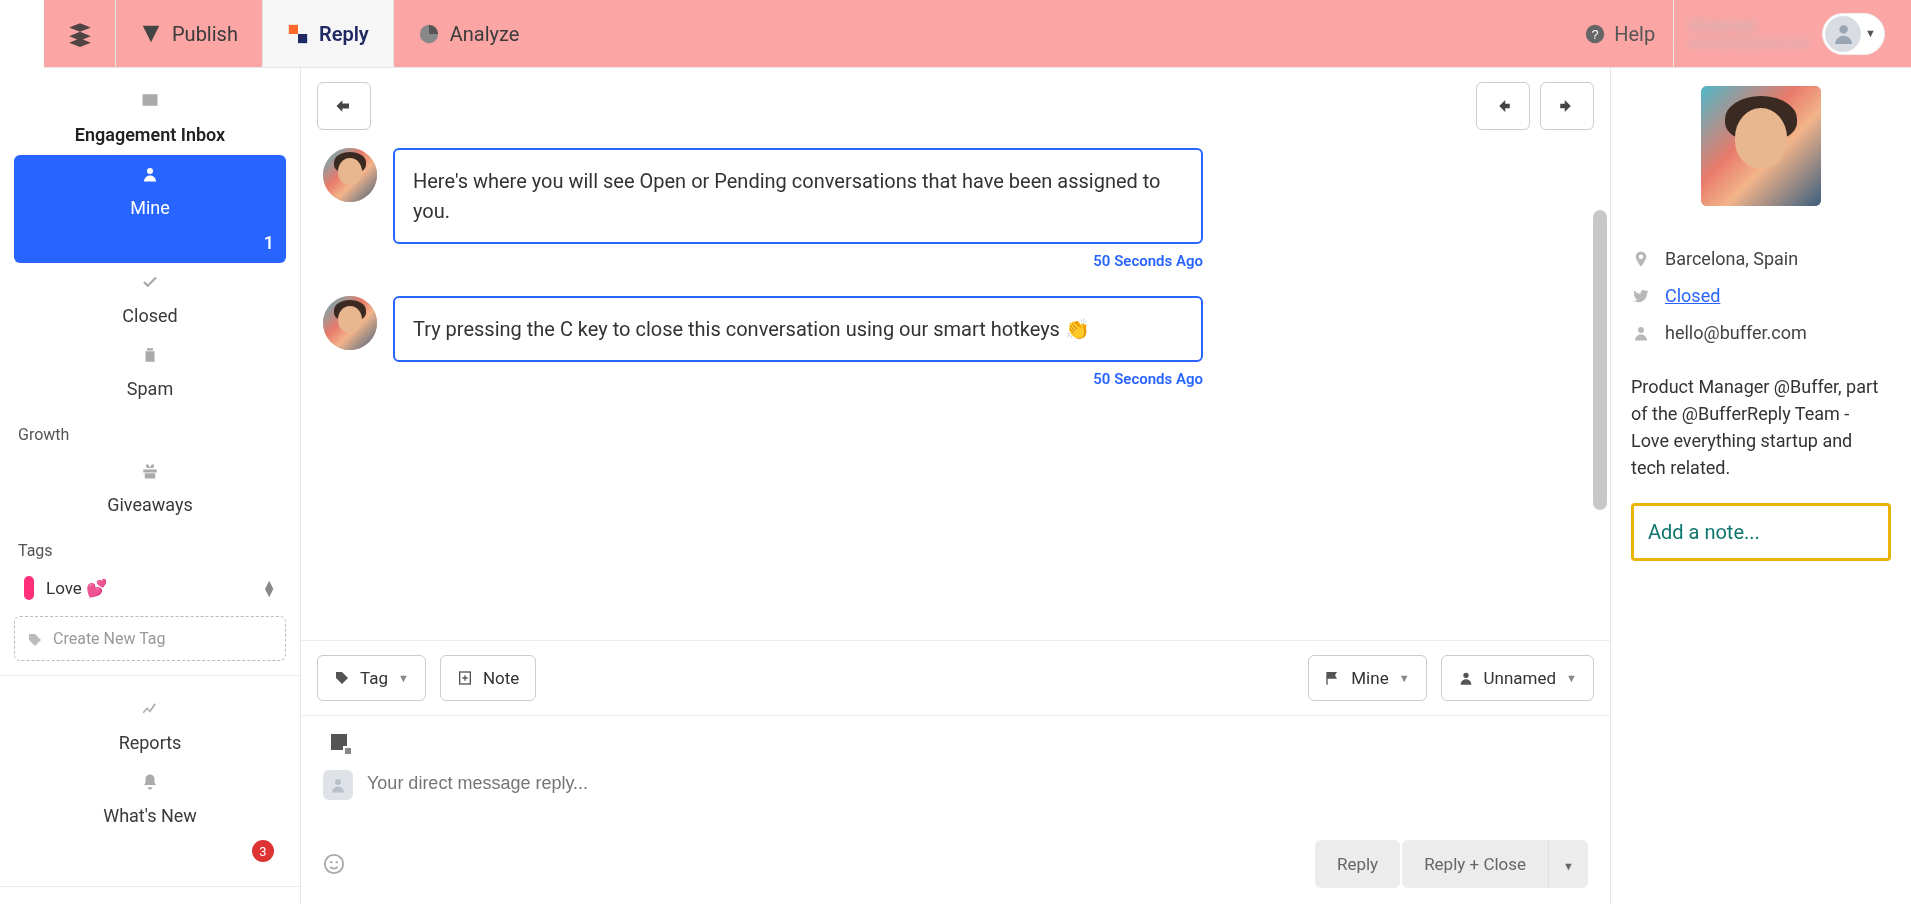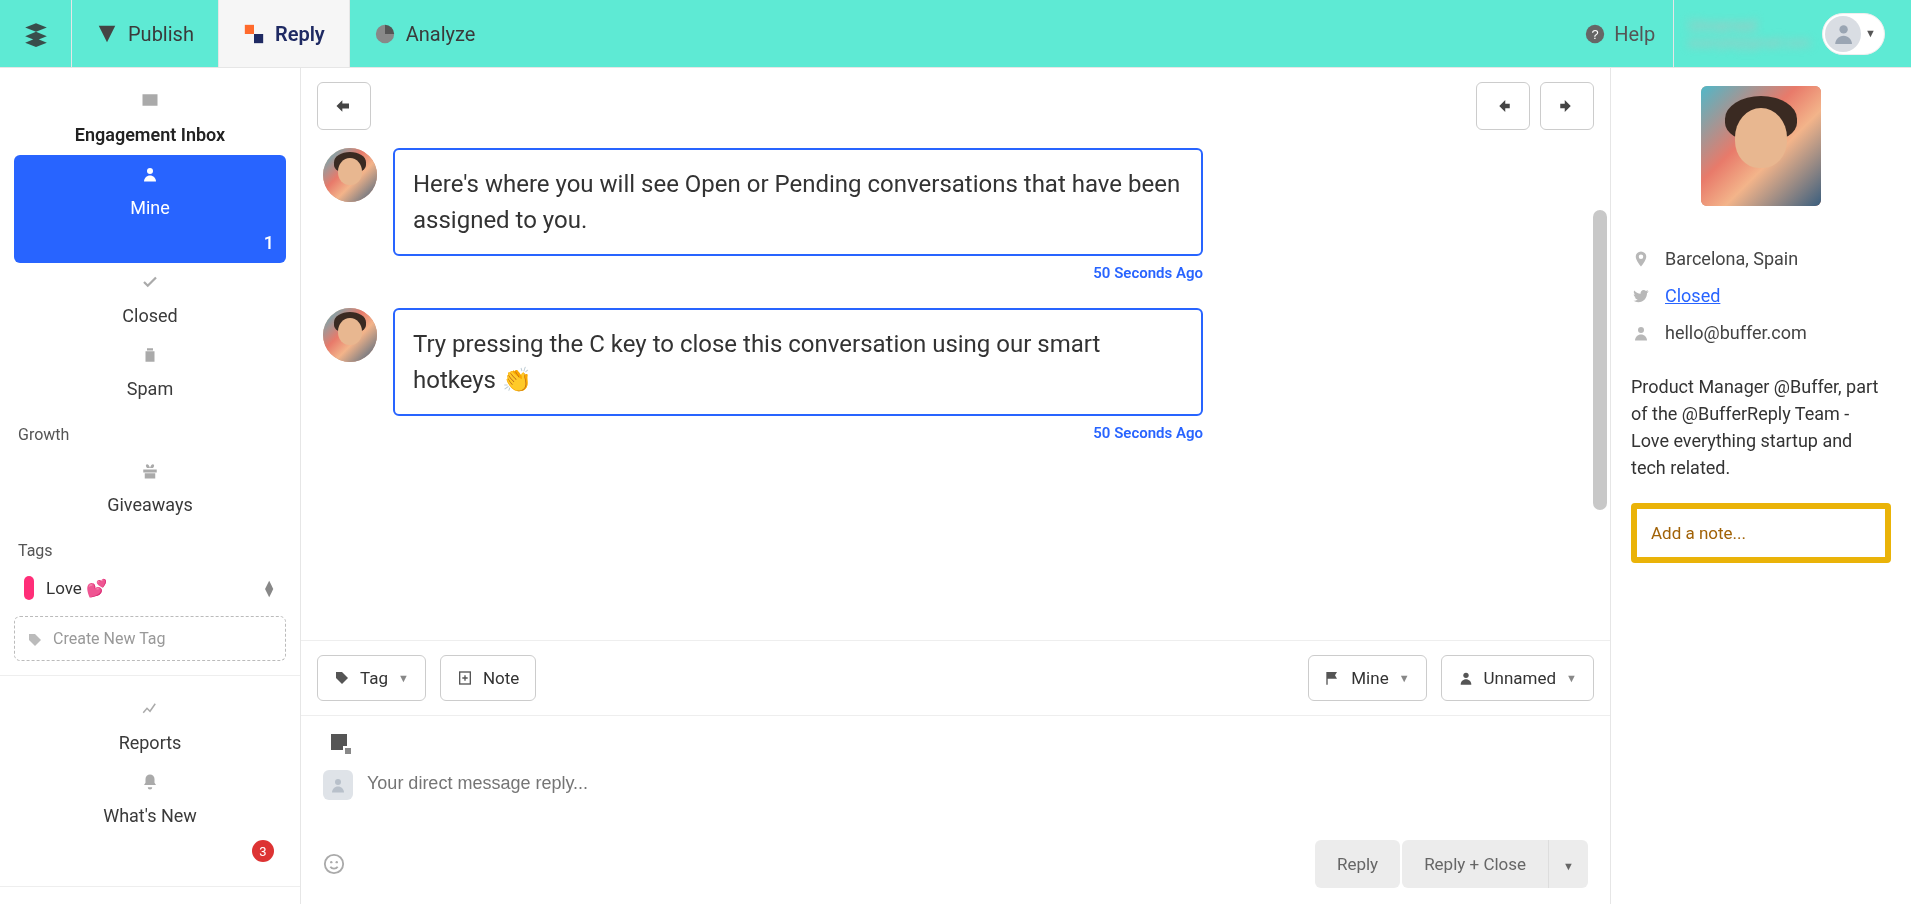--- a/index.html
+++ b/index.html
@@ -1,19 +1,19 @@
 <!DOCTYPE html>
 <html><head>
 <meta charset="utf-8">
 <style>
 * { box-sizing: border-box; margin: 0; padding: 0; }
 body { font-family: -apple-system, BlinkMacSystemFont, "Segoe UI", Roboto, Helvetica, Arial, sans-serif; background: #fff; color: #333; width: 1911px; height: 904px; overflow: hidden; position: relative; }
 
 
-.topbar { height: 68px; border-bottom: 1px solid #e6e6e6; display: flex; align-items: center; background: #5eead4; }
+.topbar { height: 68px; border-bottom: 1px solid #e6e6e6; display: flex; align-items: center; background: #fca5a5; margin-left: 44px; }
 .topbar .logo { width: 72px; display:flex; align-items:center; justify-content:center; border-right:1px solid #e6e6e6; height:100%; }
 .topbar .navbtn { height:100%; display:flex; align-items:center; gap:10px; padding:0 24px; font-size:20px; color:#3a3a3a; cursor:pointer; }
 .topbar .navbtn.active { background:#f6f6f6; color:#222; border-left:1px solid #e6e6e6; border-right:1px solid #e6e6e6; }
 .topbar .navbtn.active .navlabel { color:#1f2a63; font-weight:600; }
 .topright { margin-left:auto; display:flex; align-items:center; gap:18px; padding-right:12px; height:100%; }
 .help { display:flex; align-items:center; gap:8px; color:#555; font-size:20px; cursor:pointer; }
 .userbox { border-left:1px solid #e6e6e6; height:100%; display:flex; align-items:center; padding:0 14px; gap:12px; }
 .userbox .blur { filter: blur(4px); color:#bbb; line-height:1.2; }
 .avatar-drop { display:flex; align-items:center; gap:4px; background:#fff; border:1px solid #eee; border-radius:24px; padding:2px; cursor:pointer;}
 .avatar-circle { width:36px; height:36px; border-radius:50%; background:#d9dde3; display:flex; align-items:center; justify-content:center; }
@@ -38,21 +38,21 @@
 .presence-dot { width:10px; height:10px; border-radius:50%; background:#8bc34a; position:absolute; bottom:0; right:0; border:2px solid #fff; }
 
 
 .convcol { flex:1; border-left:1px solid #e6e6e6; border-right:1px solid #e6e6e6; display:flex; flex-direction:column; background:#fff; position:relative;}
 .conv-top { display:flex; padding:14px 16px; }
 .nav-square { width:54px; height:48px; border:1px solid #ccc; border-radius:6px; display:flex; align-items:center; justify-content:center; color:#444; cursor:pointer; font-size:18px;}
 .nav-right { margin-left:auto; display:flex; gap:10px; }
 .messages { flex:1; overflow-y:auto; padding:4px 22px 8px 22px; position:relative; }
 .msggroup { display:flex; gap:16px; margin-bottom:26px; max-width:880px; }
 .msg-avatar { width:54px; height:54px; border-radius:50%; background: radial-gradient(circle at 30% 30%, #f5c9a5, #c3725a); overflow:hidden; flex-shrink:0; }
-.bubble { border:2px solid #2864ff; border-radius:6px; padding:16px 18px; font-size:24px; color:#333; line-height:1.5; }
+.bubble { border:2px solid #2864ff; border-radius:6px; padding:16px 18px; font-size:20px; color:#333; line-height:1.5; }
 .msgtime { color:#2864ff; font-size:15px; font-weight:600; text-align:right; margin-top:8px; }
 .bubblewrap { flex:1; }
 .scroll-mock { position:absolute; right:3px; top:142px; width:14px; height:300px; background:#c8c8c8; border-radius:7px; }
 
 
 .actionbar { border-top:1px solid #eee; padding:14px 16px; display:flex; gap:14px; background:#fff; }
 .pillbtn { border:1px solid #ccc; border-radius:6px; padding:12px 16px; display:flex; align-items:center; gap:10px; font-size:17px; color:#333; cursor:pointer; background:#fff; }
 .pillbtn .caret { color:#888; font-size:11px; }
 .actionright { margin-left:auto; display:flex; gap:14px; }
 
@@ -73,21 +73,21 @@
 .sendbtn.left { border-radius:6px 0 0 6px; }
 .sendbtn.right { border-left:1px solid #ddd; border-radius:0 6px 6px 0; padding:14px 14px; }
 
 
 .profilecol { width:300px; padding:18px 20px; }
 .profilepic { width:120px; height:120px; border-radius:6px; margin:0 auto 34px auto; background: radial-gradient(circle at 30% 30%, #f5c9a5, #c3725a); overflow:hidden; }
 .prow { display:flex; align-items:center; gap:14px; font-size:18px; color:#444; padding:8px 0; }
 .prow .picon { color:#b8b8b8; width:20px; display:flex; justify-content:center; }
 .prow a { color:#2864ff; text-decoration:underline; }
 .bio { font-size:18px; line-height:1.5; color:#333; padding:22px 0; }
-.note-input { border:6px solid #eab308; border-radius:4px; padding:14px 14px; color:#a16207; font-size:17px; cursor:text; }
+.note-input { border:3px solid #eab308; border-radius:4px; padding:14px 14px; color:#0f766e; font-size:20px; cursor:text; }
 
 
 svg { display:block; }
 
 
 .person-svg { width:70%; height:70%; }
 
 
 .portrait { width:100%; height:100%; background: linear-gradient(135deg,#4fb8c9 0%, #e87a6a 40%, #f3b48a 60%, #3a5e7e 100%); position:relative;}
 .portrait::after{ content:""; position:absolute; left:28%; top:18%; width:44%; height:50%; background:#e8b790; border-radius:50% 50% 46% 46%; }

